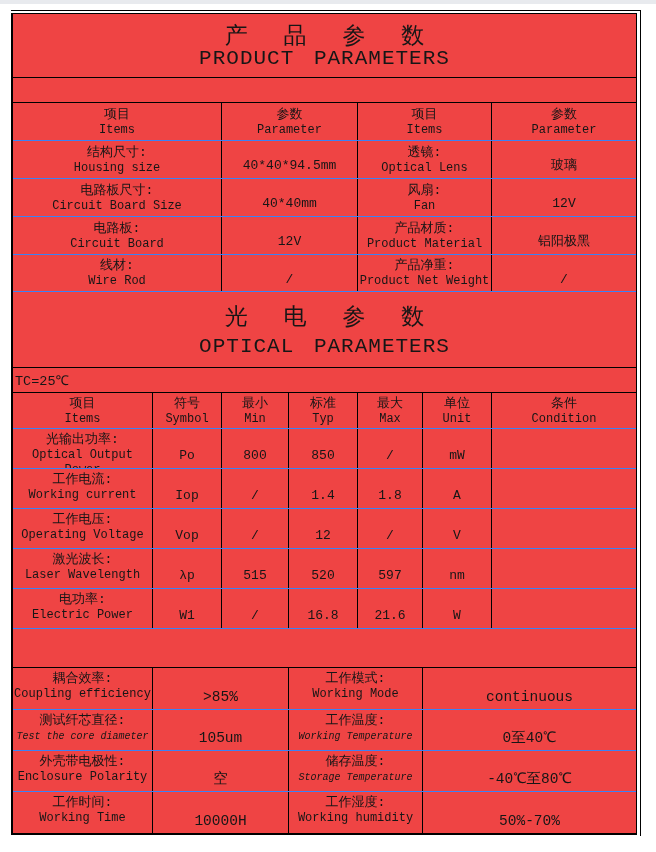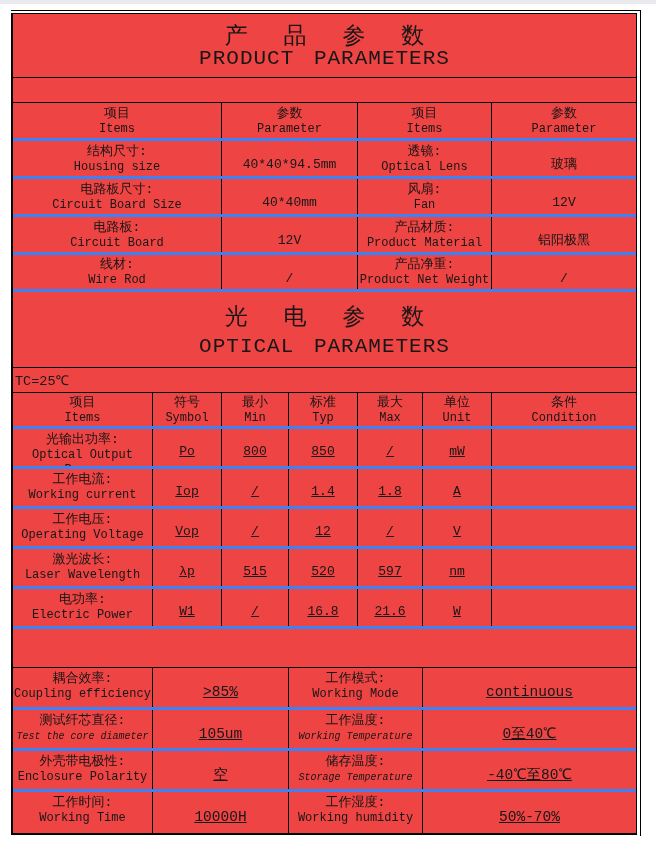--- a/index.html
+++ b/index.html
@@ -18,29 +18,29 @@
     border:1px solid #000; border-left-width:2px; border-bottom-width:2px;
     display:flex; flex-direction:column; background:#ef4444;
   }
   .titlebox { display:flex; flex-direction:column; align-items:center; justify-content:center; border-bottom:1px solid #000; }
   .h64 { height:64px; } .h76 { height:76px; gap:7px; }
   .title-zh { font-size:23px; letter-spacing:11px; text-indent:11px; line-height:26px; }
   .title-en { font-size:21px; letter-spacing:1px; word-spacing:6px; line-height:17px; }
   .spacer { height:25px; border-bottom:1px solid #000; }
   .gapband { height:39px; border-bottom:1px solid #000; }
   .tcrow { height:25px; border-bottom:1px solid #000; display:flex; align-items:center; padding-left:2px; font-size:13.5px; }
-  .trow { display:flex; border-bottom:3px solid #3b82f6; }
+  .trow { display:flex; border-bottom:1px solid #3b82f6; }
   .trow.last { border-bottom:none; }
   .h36{height:36px}.h37{height:37px}.h38{height:38px}.h40{height:40px}.h41{height:41px}.h42{height:42px}
   .cell { border-right:1px solid #000; overflow:hidden; display:flex; flex-direction:column; align-items:center; text-align:center; }
   .cell:last-child { border-right:none; }
   .hdr  { justify-content:center; }
   .item { justify-content:flex-start; padding-top:2px; }
   .mid  { justify-content:center; }
-  .val  { justify-content:center; padding-bottom:4px;text-decoration:underline; }
+  .val  { justify-content:flex-end; padding-bottom:4px; }
   .zh { font-size:13px; line-height:17px; white-space:pre; }
   .en { font-size:12px; line-height:15px; white-space:pre; }
   .en.xs { font-size:10px;font-style:italic; }
   .v  { font-size:13px; line-height:16px; white-space:pre;margin-top:13px; }
   .v.big { font-size:14.5px; }
   
   .pt .c0{width:209px}.pt .c1{width:136px}.pt .c2{width:134px}.pt .c3{flex:1}
   
   .ot .c0{width:140px}.ot .c1{width:69px}.ot .c2{width:67px}.ot .c3{width:69px}.ot .c4{width:65px}.ot .c5{width:69px}.ot .c6{flex:1}
   

